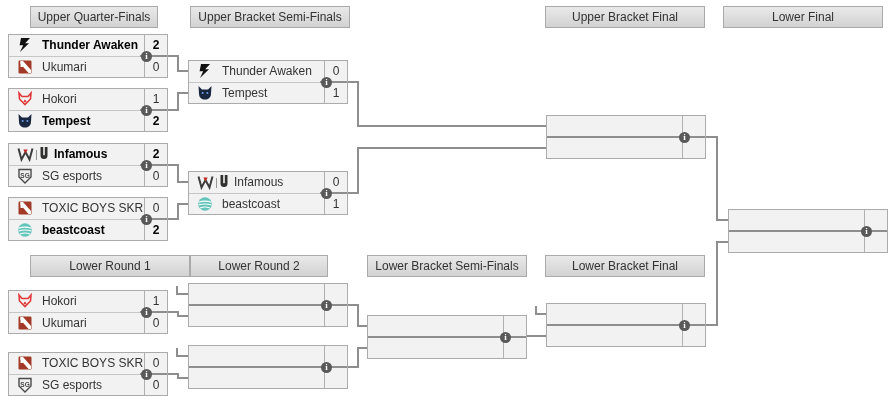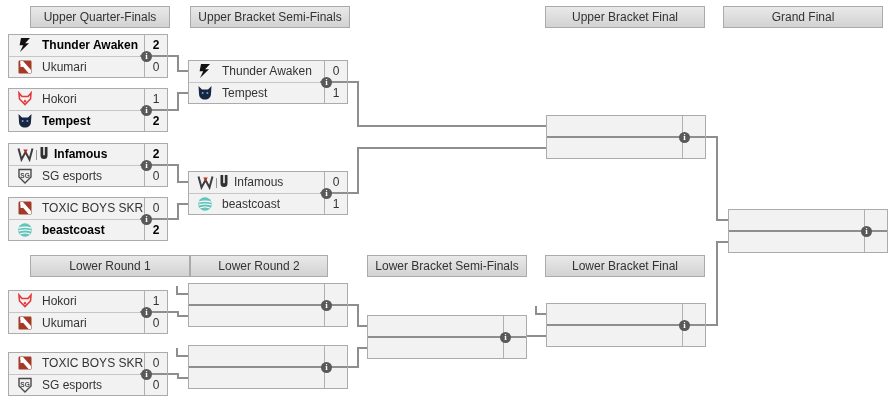--- a/index.html
+++ b/index.html
@@ -29,24 +29,24 @@
     background:#595959;color:#fff;z-index:4;display:flex;align-items:center;justify-content:center;
     font-family:"Liberation Serif","DejaVu Serif",serif;font-size:9px;font-weight:bold;line-height:11px;cursor:pointer;}
 
   .cline{position:absolute;background:#8e8e8e;z-index:1;}
 </style>
 </head>
 <body>
 
 <div id="bracket">
 
-  <div class="round-header" style="left:30px;top:6px;width:140px">Upper Quarter-Finals</div>
+  <div class="round-header" style="left:30px;top:6px;width:128px">Upper Quarter-Finals</div>
   <div class="round-header" style="left:545px;top:6px;width:160px">Upper Bracket Final</div>
   <div class="round-header" style="left:190px;top:6px;width:160px">Upper Bracket Semi-Finals</div>
-  <div class="round-header" style="left:723px;top:6px;width:160px">Grand Final</div>
+  <div class="round-header" style="left:723px;top:6px;width:160px">Lower Final</div>
   <div class="round-header" style="left:30px;top:255px;width:160px">Lower Round 1</div>
   <div class="round-header" style="left:190px;top:255px;width:138px">Lower Round 2</div>
   <div class="round-header" style="left:545px;top:255px;width:160px">Lower Bracket Final</div>
   <div class="round-header" style="left:367px;top:255px;width:160px">Lower Bracket Semi-Finals</div>
 
   <div class="cline" style="left:168px;top:55px;width:11px;height:2px"></div>
   <div class="cline" style="left:177px;top:55px;width:2px;height:17px"></div>
   <div class="cline" style="left:177px;top:70px;width:11px;height:2px"></div>
 
   <div class="cline" style="left:168px;top:109px;width:11px;height:2px"></div>

